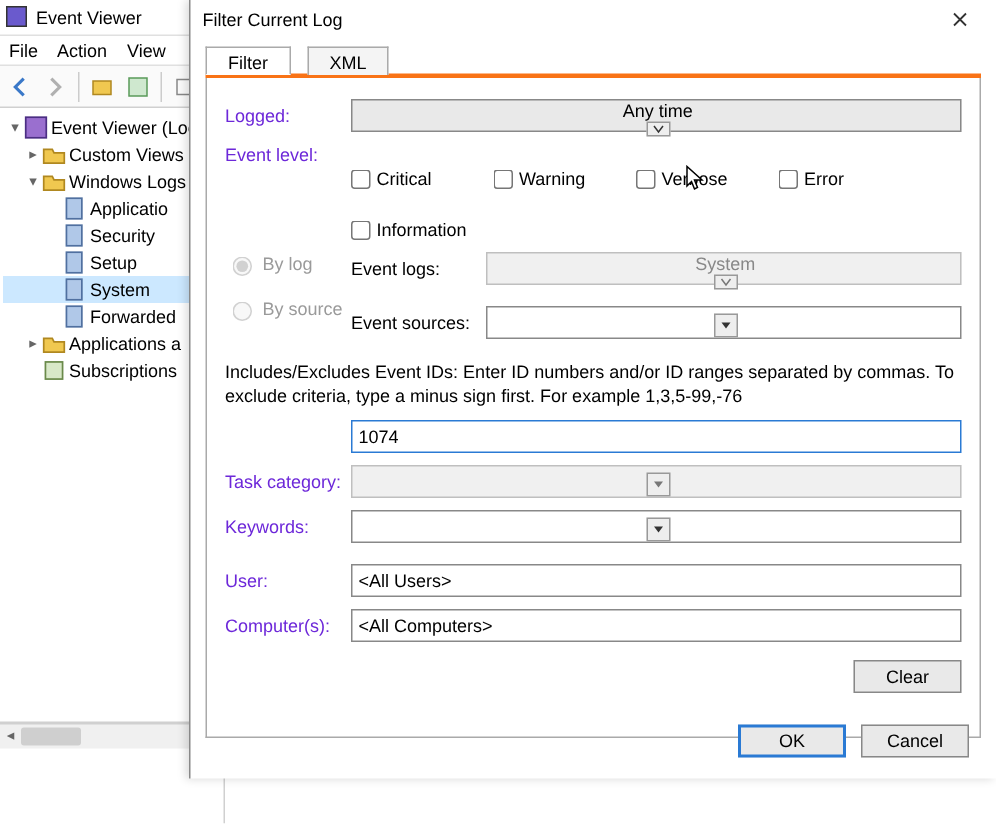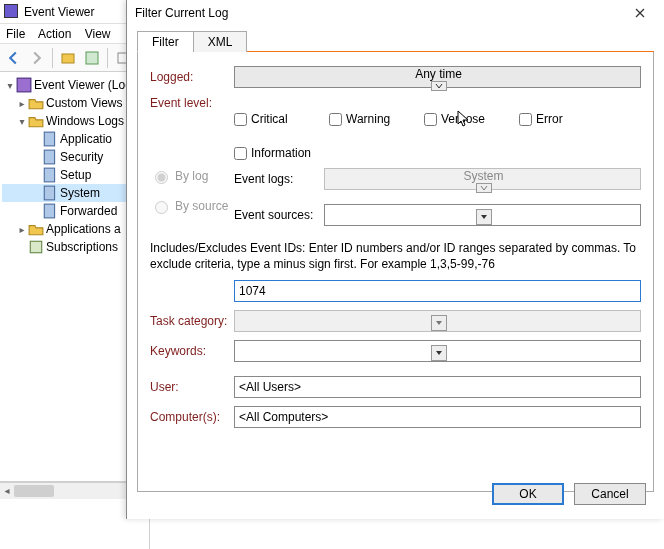--- a/index.html
+++ b/index.html
@@ -34,27 +34,27 @@
 
   
   .dialog { position: absolute; left: 126px; top: 0; width: 538px; height: 519px; background: #fff; border-left: 1px solid #888; box-shadow: -2px 0 6px rgba(0,0,0,.15); }
   .dlg-title { height: 26px; display:flex; align-items:center; padding: 0 8px; }
   .dlg-title .t { flex:1;}
   .dlg-close { width:32px; height:20px; display:flex; align-items:center; justify-content:center; color:#333;}
   .dlg-close svg{width:10px;height:10px;}
 
   .dlg-body { position:absolute; left:10px; top:30px; right:10px; bottom:50px;}
 
-  .tabstrip { height:22px; display:flex; border-bottom:1px solid #f97316;}
+  .tabstrip { height:22px; display:flex; border-bottom:3px solid #f97316;gap:12px;}
   .tab { padding:3px 14px 0; border:1px solid #aaa; border-bottom:none; background:#f4f4f4; margin-right:-1px; position:relative; top:1px;}
   .tab.active{ background:#fff; border-bottom:1px solid #fff;}
   .tabpane{ border:1px solid #aaa; border-top:none; padding:14px 12px 20px; height:440px;}
 
   .form-row{ display:flex; align-items:center; margin-bottom:8px;}
-  .form-row .lab{ width:84px; color:#7f1d1d;}
+  .form-row .lab{ width:84px; color:#6d28d9;}
   .form-row .field{ flex:1;}
 
   select.combo, .combo-box { width:100%; height:22px; border:1px solid #888; background:#e9e9e9; padding-left:4px;flex-direction:column;}
   .combo-box{ display:flex; align-items:center; justify-content:space-between; padding-right:2px;}
   .combo-box.disabled{ background:#f0f0f0; color:#888; border-color:#bfbfbf;}
   .combo-arrow{ width:16px; height:16px; border:1px solid #999; background:#eee; display:flex; align-items:center; justify-content:center;}
   .combo-arrow svg{width:8px;height:8px;}
 
   input.text{ width:100%; height:22px; border:1px solid #888; padding:0 4px; background:#fff;}
   input.text.hl{ border:1px solid #2a7ad4;}
@@ -357,20 +357,23 @@
       <div class="form-row" style="margin-top:14px;">
         <div class="lab">User:</div>
         <div class="field"><input class="text" value="&lt;All Users&gt;" style=""></div>
       </div>
 
       <div class="form-row">
         <div class="lab">Computer(s):</div>
         <div class="field"><input class="text" value="&lt;All Computers&gt;" style=""></div>
       </div>
 
+      <div class="clear-row">
+        <div class="btn">Clear</div>
+      </div>
 
     </div>
   </div>
 
   <div class="dlg-buttons">
     <div class="btn primary">OK</div>
     <div class="btn">Cancel</div>
   </div>
 
   <div class="cursor">

